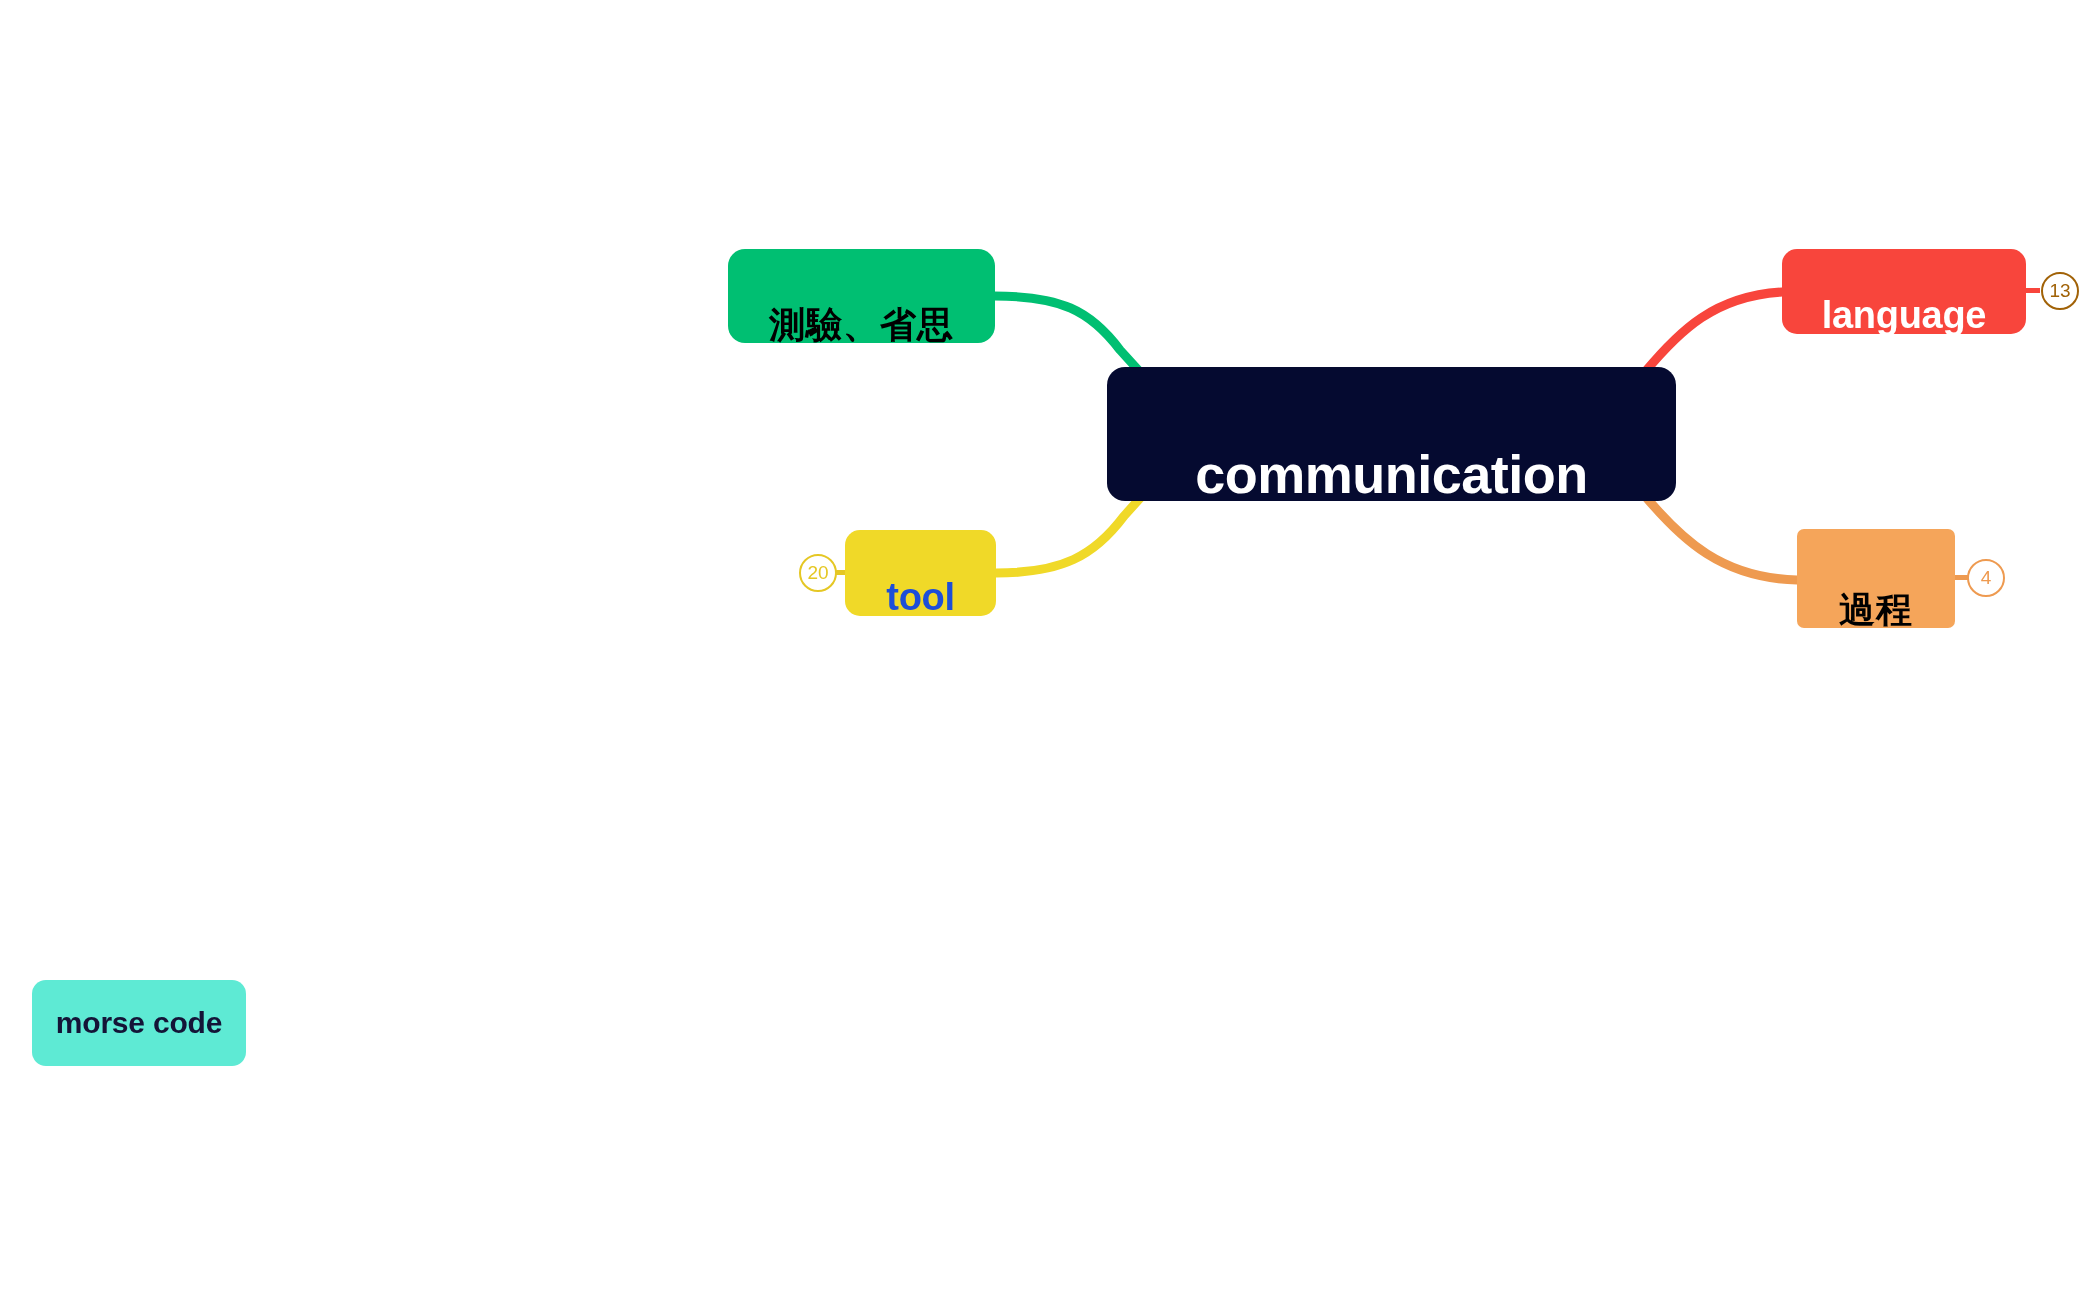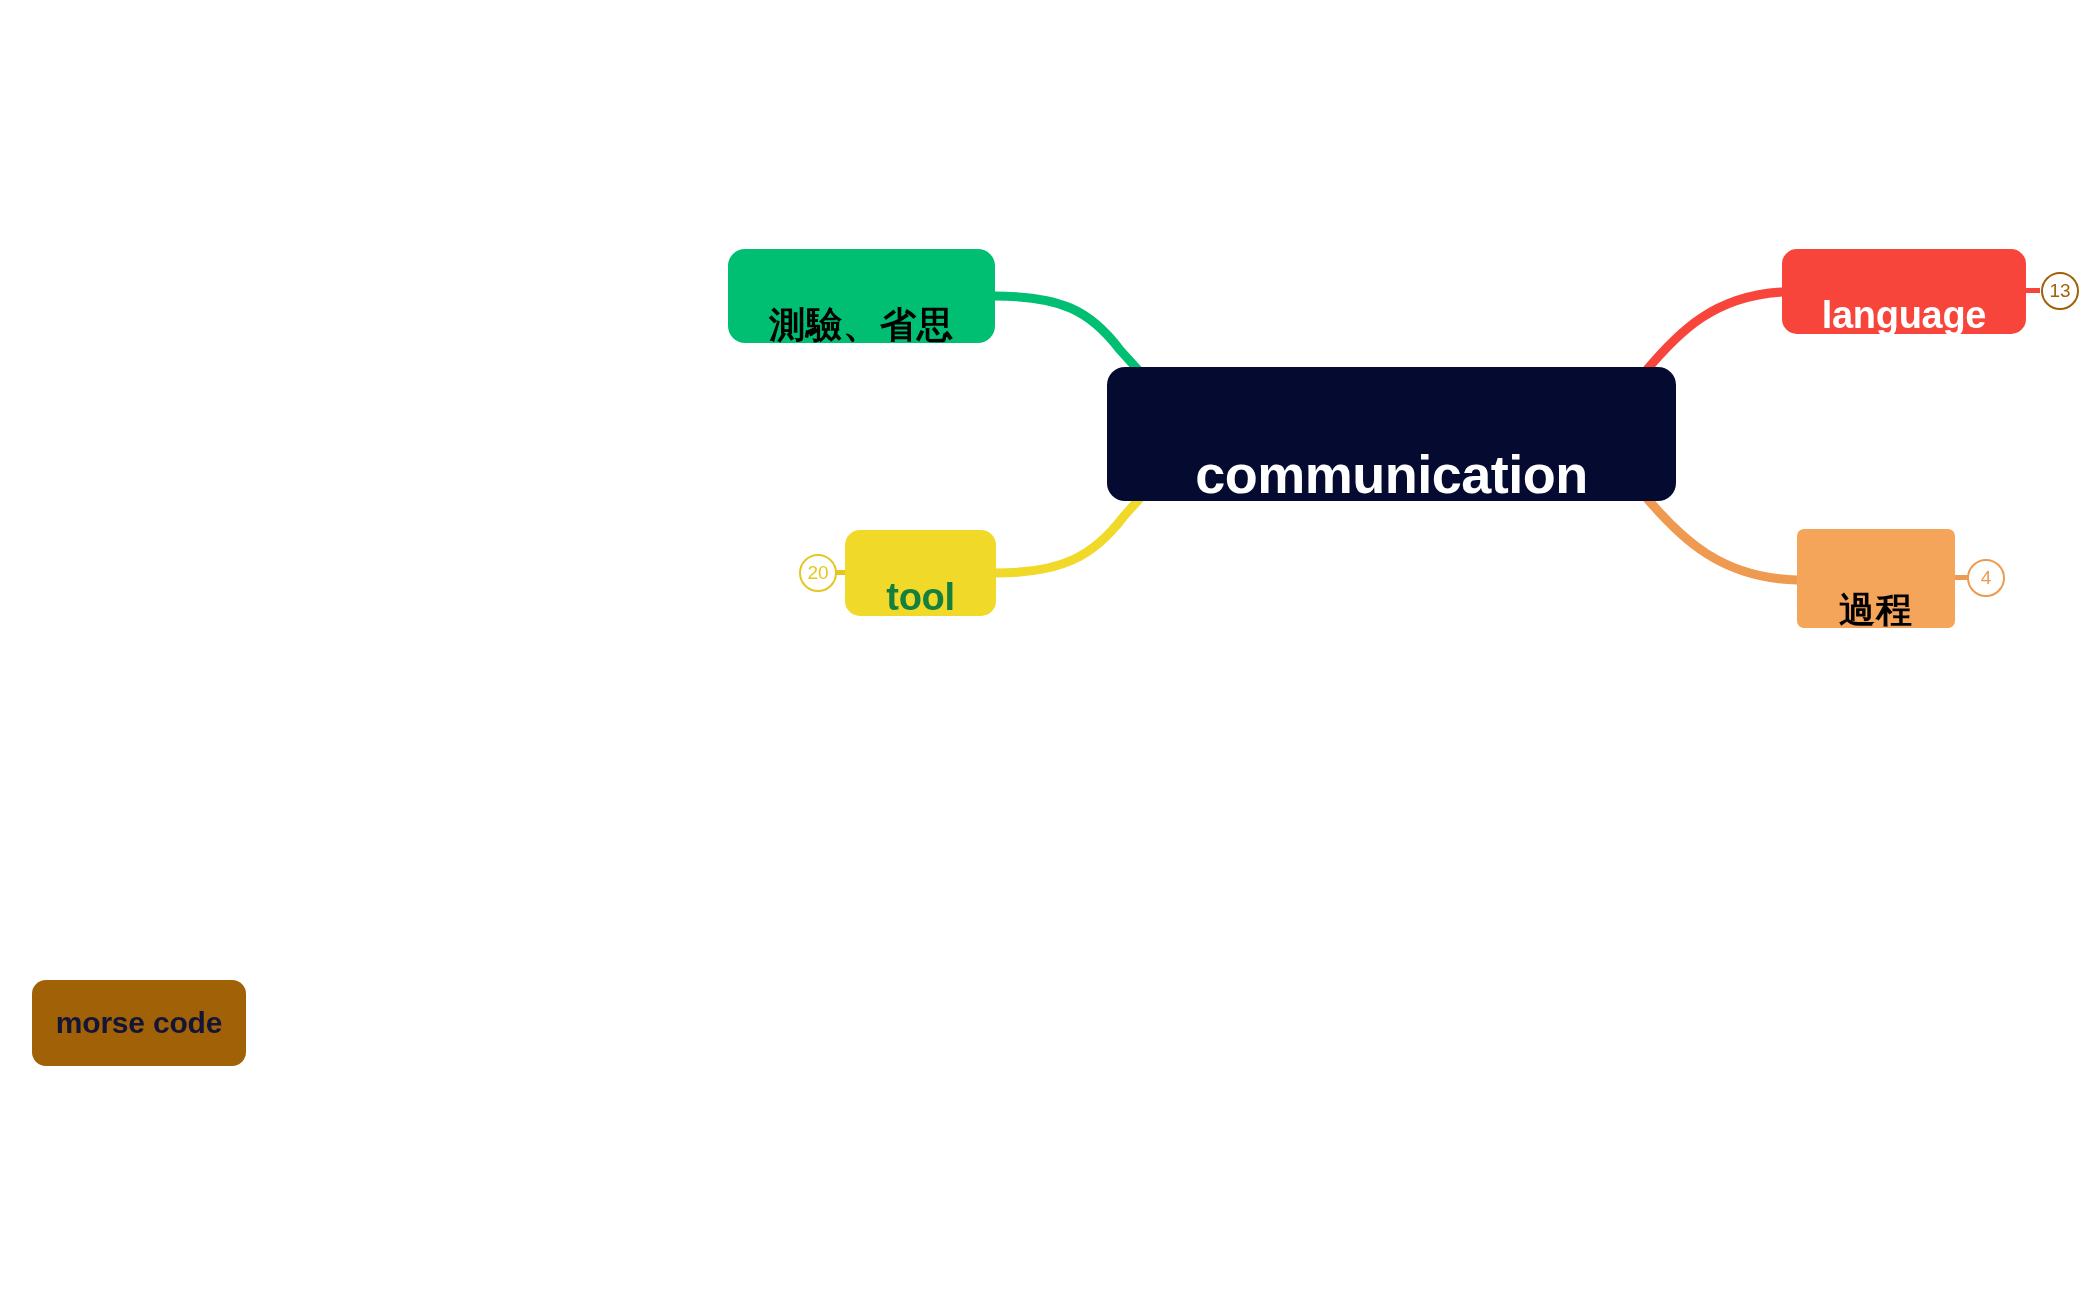--- a/index.html
+++ b/index.html
@@ -95,21 +95,21 @@
   
   #node-yellow {
     left: 845px;
     top: 530px;
     width: 151px;
     height: 86px;
     background: #F0D928;
     border-radius: 15px;
   }
   #node-yellow .node-label {
-    color: #15803d;
+    color: #1d4ed8;
     font-size: 38px;
     font-weight: 700;
     letter-spacing: -0.3px;
   }
 
   
   #node-orange {
     left: 1797px;
     top: 529px;
     width: 158px;
@@ -124,21 +124,21 @@
     letter-spacing: 1px;
   }
 
   
   #chip-morse {
     position: absolute;
     left: 32px;
     top: 980px;
     width: 214px;
     height: 86px;
-    background: #a16207;
+    background: #5eead4;
     border-radius: 14px;
     display: flex;
     align-items: center;
     justify-content: center;
     z-index: 5;
     box-sizing: border-box;
   }
   #chip-morse .node-label {
     color: #141437;
     font-size: 30px;

